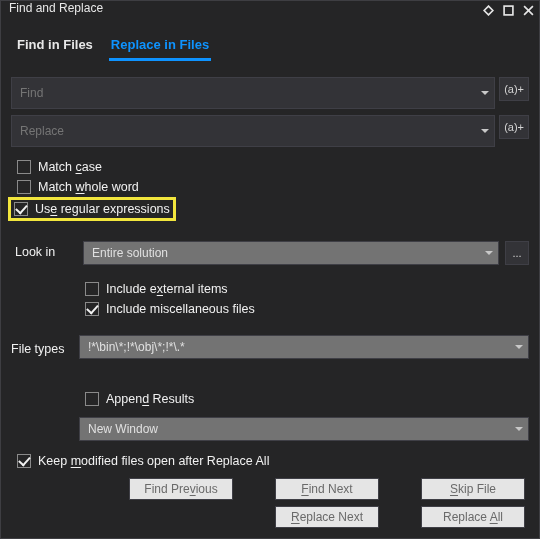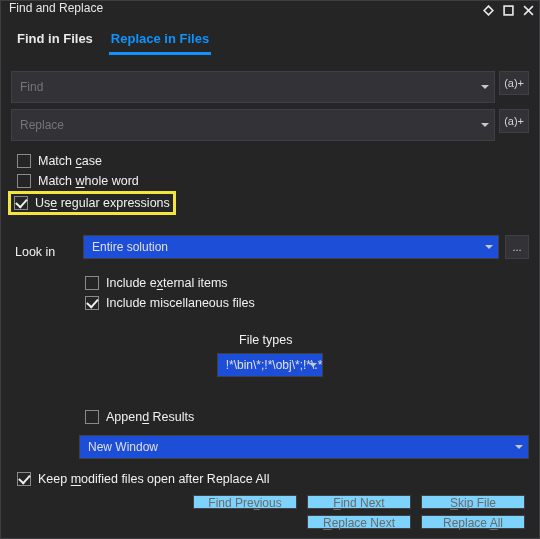--- a/index.html
+++ b/index.html
@@ -120,21 +120,21 @@
   }
   .group { margin-top: 8px; padding-left: 4px; }
   .lbl-col {
     width: 62px;
     color: #f1f1f1;
     font-size: 12.5px;
     padding-top: 4px;
   }
   .select-combo {
     flex: 1;
-    background: #1d4ed8;
+    background: #737373;
     border: 1px solid #3f3f46;
     height: 24px;
     display: flex;
     align-items: center;
     padding-left: 8px;
     color: #e0e0e0;
     font-size: 12px;
     position: relative;
   }
   .select-combo .dd {
@@ -151,26 +151,27 @@
   .indent { padding-left: 68px; }
   .buttons-bar {
     display: flex;
     gap: 10px;
     justify-content: flex-end;
     margin-top: 6px;
     padding-right: 4px;
   }
   .action-btn {
     min-width: 104px;
-    height: 14px;
-    background: #7dd3fc;
+    height: 22px;
+    background: #e5e5e5;
     border: 1px solid #3f3f46;
     color: #6a6a6a;
     font-size: 12px;
     cursor: pointer;
+    margin-left: 32px;
   }
   u { text-decoration: underline; text-underline-offset: 2px; }
 </style>
 </head>
 <body>
 
 <div class="window">
 
   <div class="titlebar">
     <span class="title">Find and Replace</span>
@@ -228,21 +229,21 @@
       <div class="checkbox"></div>
       <span>Match <u>w</u>hole word</span>
     </div>
     <div style="width:fit-content;">
       <div class="check-row highlighted">
         <div class="checkbox checked"></div>
         <span>Us<u>e</u> regular expressions</span>
       </div>
     </div>
 
-    <div class="group row" style="align-items:flex-end;margin-top:20px;">
+    <div class="group row" style="align-items:flex-start;margin-top:20px;">
       <div class="lbl-col">Look in</div>
       <div style="flex:1;display:flex;gap:6px;">
         <div class="select-combo">
           <span>Entire solution</span>
           <div class="dd">
               <div class="arrow-down"></div>
             </div>
         </div>
         <div class="small-btn" style="min-width:24px;">...</div>
       </div>
@@ -252,21 +253,21 @@
       <div class="check-row">
         <div class="checkbox"></div>
         <span>Include e<u>x</u>ternal items</span>
       </div>
       <div class="check-row">
         <div class="checkbox checked"></div>
         <span>Include miscellaneous files</span>
       </div>
     </div>
 
-    <div class="row" style="margin-top:16px;align-items:center;flex-direction:column;">
+    <div class="row" style="margin-top:16px;align-items:center;">
       <div class="lbl-col">File types</div>
       <div style="flex:1;display:flex;">
         <div class="select-combo" style="color:#e0e0e0;">
           <span>!*\bin\*;!*\obj\*;!*\.*</span>
           <div class="dd">
               <div class="arrow-down"></div>
             </div>
         </div>
       </div>
     </div>

